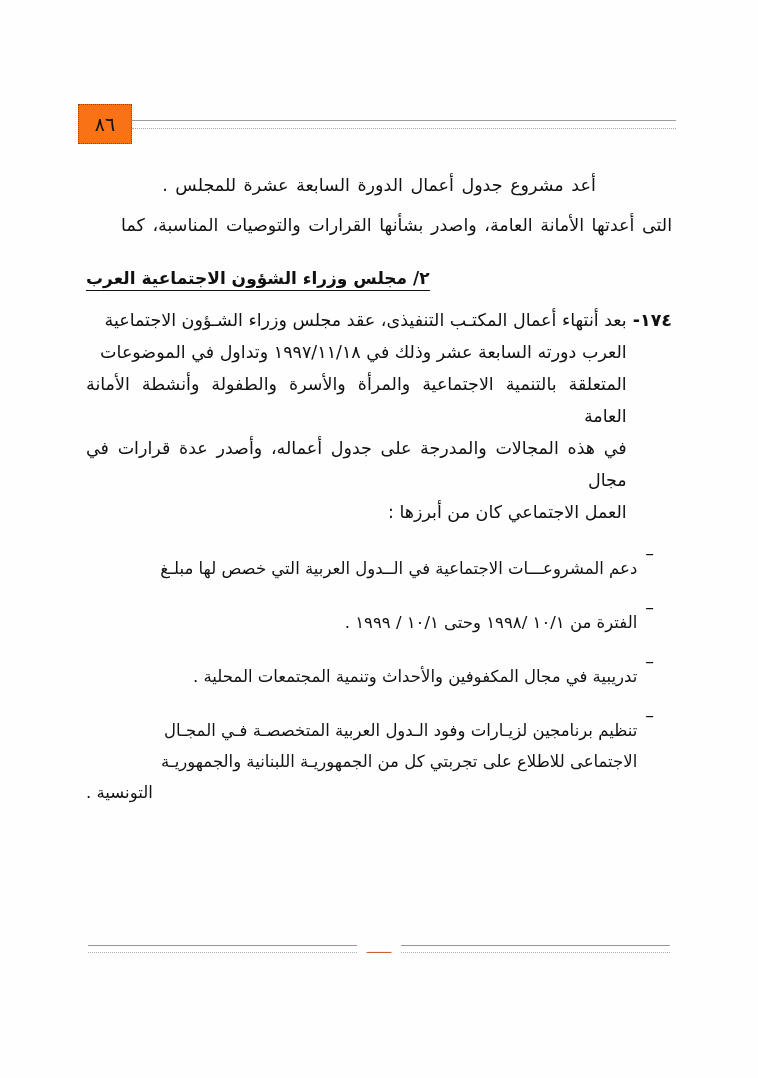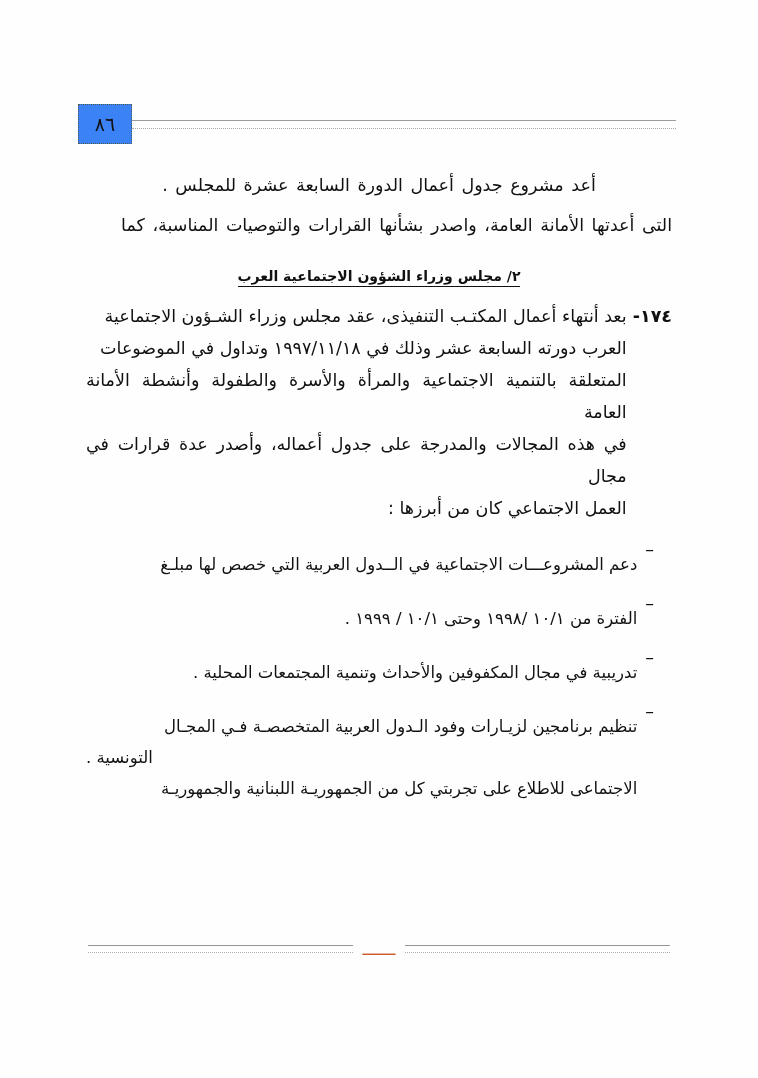--- a/index.html
+++ b/index.html
@@ -32,21 +32,21 @@
     width: 52px;
     height: 38px;
     border: 1px dotted #555;
     display: flex;
     align-items: center;
     justify-content: center;
     font-family: "DejaVu Sans", sans-serif;
     font-size: 19px;
     letter-spacing: 1px;
     color: #111;
-    background: #3b82f6;
+    background: #f97316;
   }
   .header-rule {
     flex: 1;
     height: 7px;
     margin-right: 4px;
     border-top: 1px solid #8a8a8a;
     border-bottom: 1px dotted #9a9a9a;
     opacity: .85;
   }
 
@@ -67,22 +67,22 @@
     text-justify: inter-word;
     word-spacing: 2px;
   }
   .para.last-centered {
     text-align: center;
   }
   .intro-block { margin-bottom: 26px; }
   .intro-block .para { line-height: 34px; }
 
   .section-title {
-    text-align: center;
-    font-size: 14px;
+    text-align: left;
+    font-size: 17px;
     font-weight: bold;
     margin: 14px 0 16px 0;
     letter-spacing: 0px;
   }
   .section-title span.u {
     border-bottom: 1.5px solid #111;
     padding-bottom: 2px;
   }
 
   .numbered {
@@ -146,21 +146,21 @@
   }
   .footer .line {
     flex: 1;
     height: 6px;
     border-top: 1px solid #7c7c7c;
     border-bottom: 1px dotted #9b9b9b;
     opacity: .8;
   }
   .footer .mark {
     flex: 0 0 auto;
-    font-size: 16px;
+    font-size: 12px;
     letter-spacing: 1px;
     color: #c2410c;
     padding: 0 10px;
     white-space: nowrap;
     opacity: .85;
     text-align: right;
   }
 </style>
 </head>
 <body>
@@ -214,22 +214,22 @@
         <span class="dash">–</span>
         <span class="btxt">
           <span class="l2">تدريبية في مجال المكفوفين والأحداث وتنمية المجتمعات المحلية .</span>
         </span>
       </li>
 
       <li class="bullet">
         <span class="dash">–</span>
         <span class="btxt">
           <span class="l2">تنظيم برنامجين لزيـارات وفود الـدول العربية المتخصصـة فـي المجـال</span>
+          <span class="l2">الاجتماعى للاطلاع على تجربتي كل من الجمهوريـة اللبنانية والجمهوريـة</span>
           <span class="l2 end">التونسية .</span>
-          <span class="l2">الاجتماعى للاطلاع على تجربتي كل من الجمهوريـة اللبنانية والجمهوريـة</span>
         </span>
       </li>
 
     </ul>
 
   </div>
 
   <div class="footer">
     <div class="line"></div>
     <div class="mark">ـــــــ</div>

